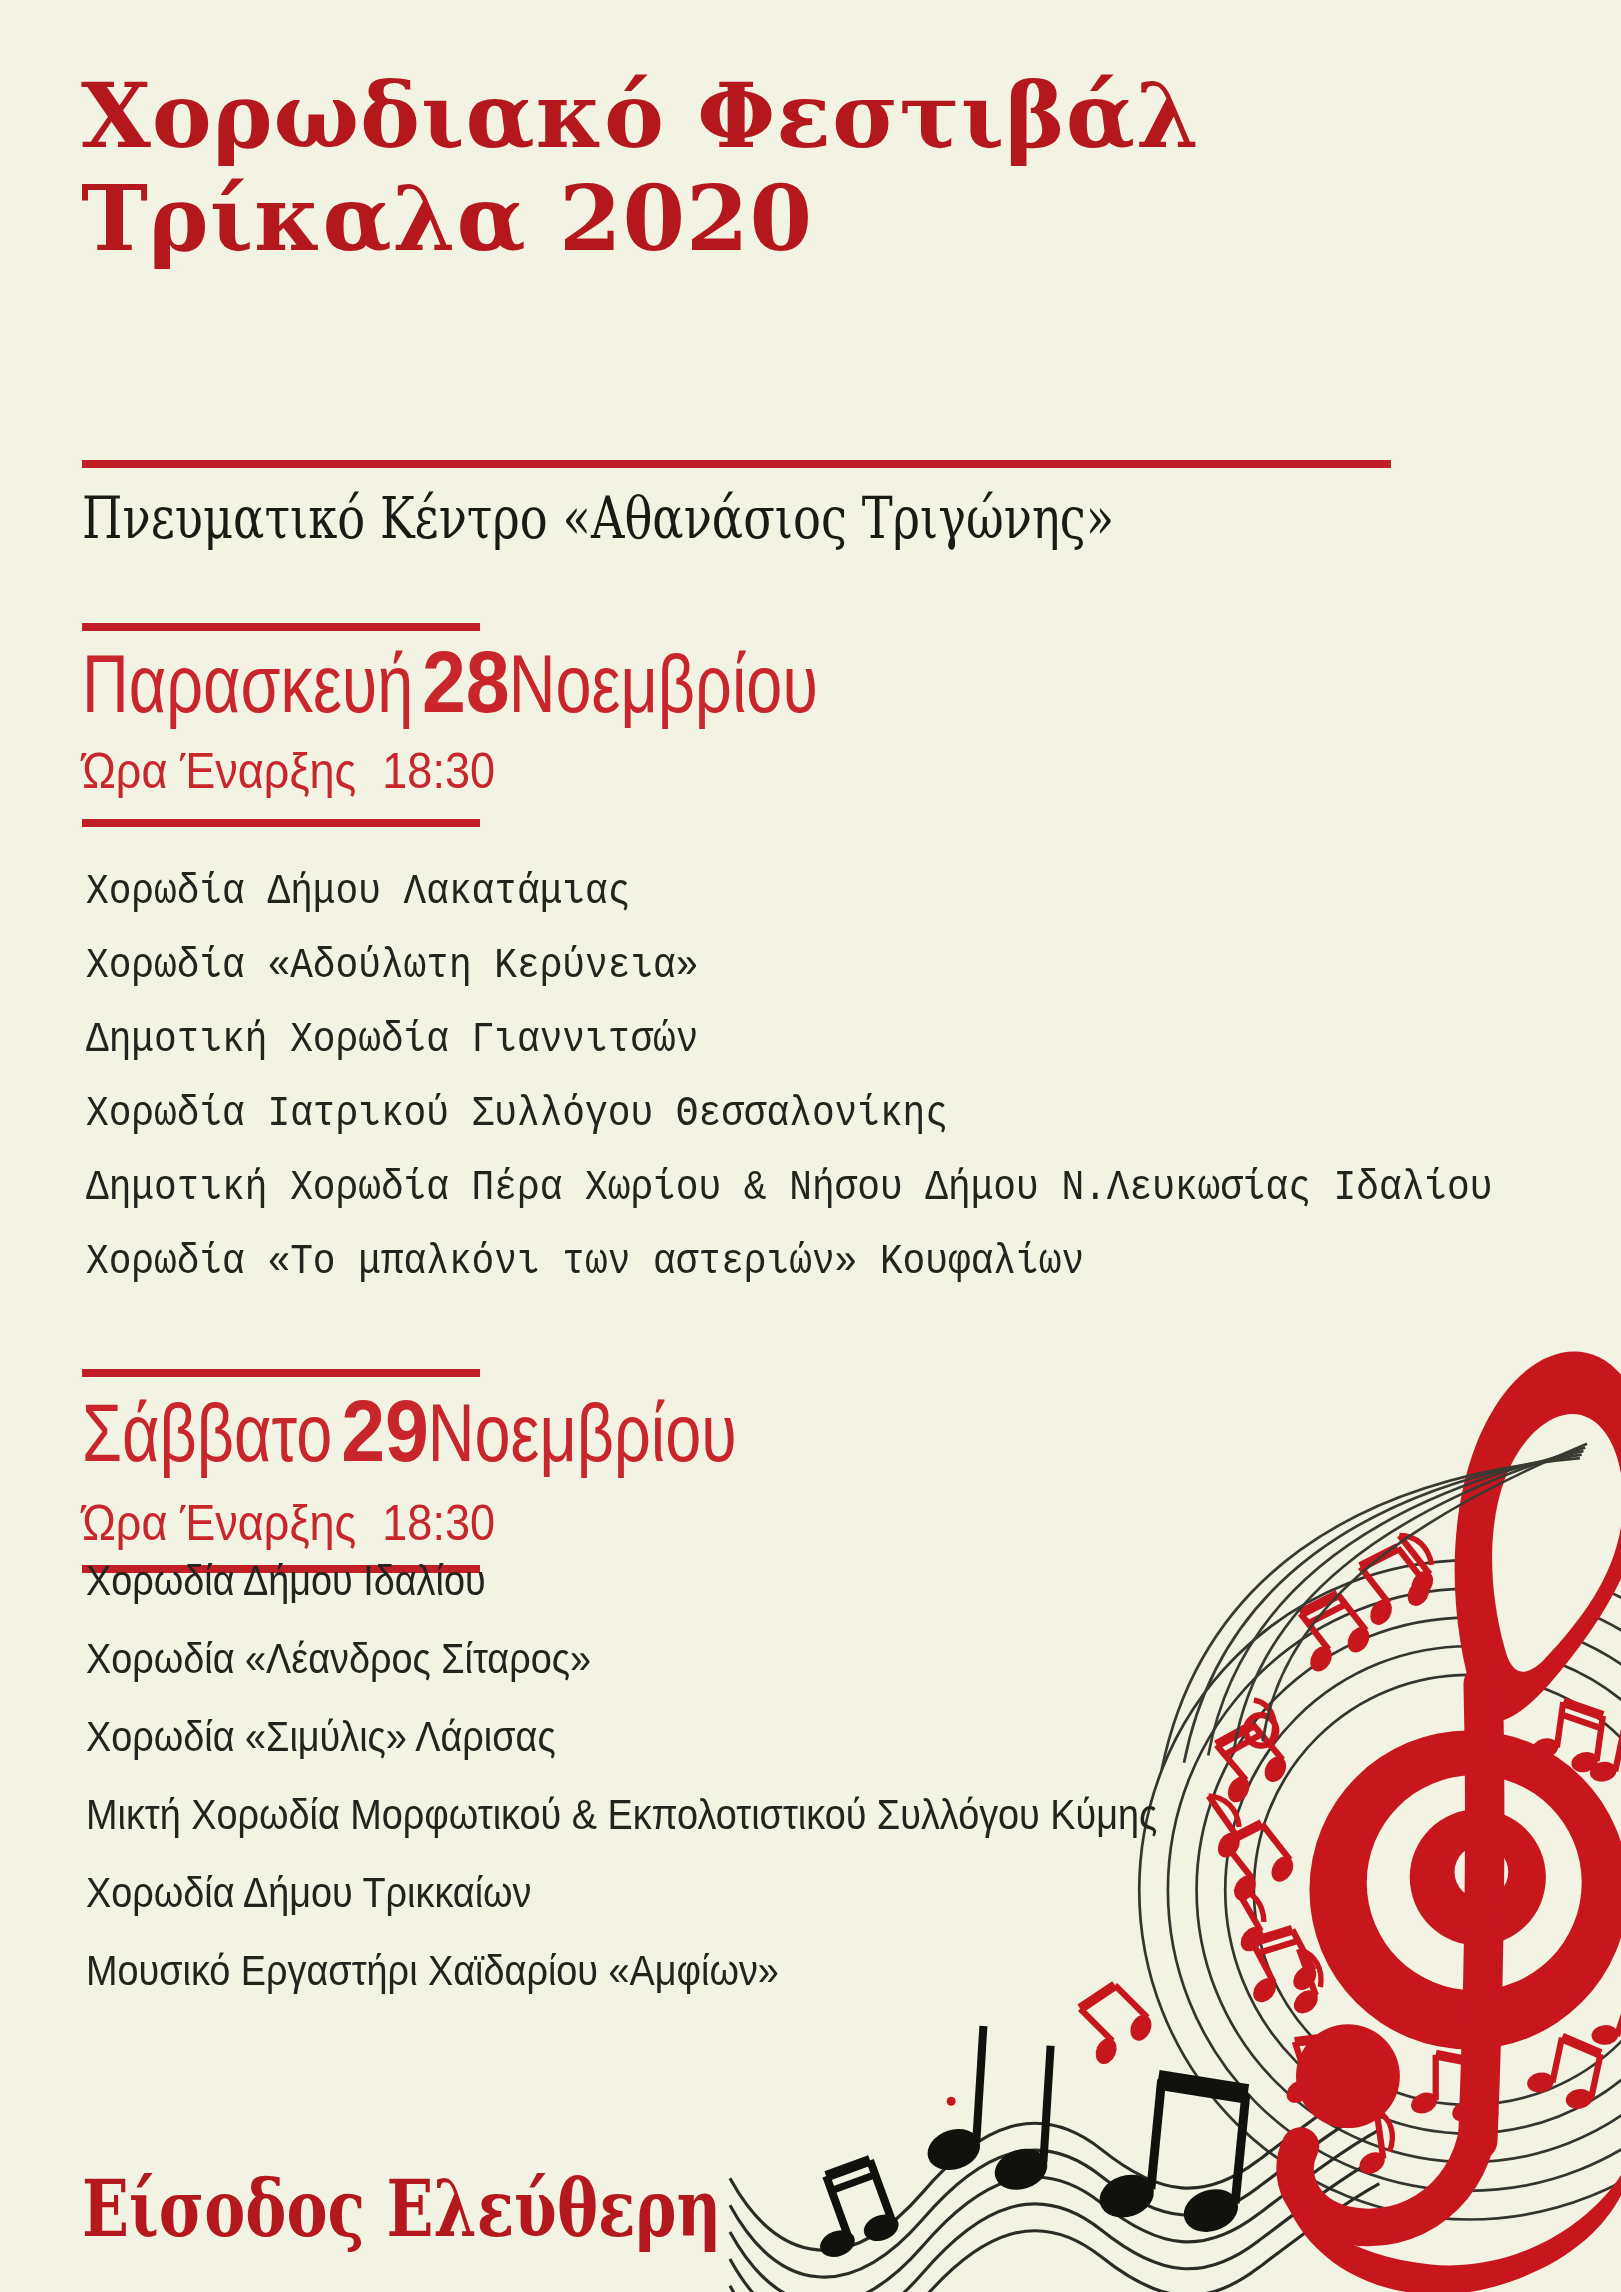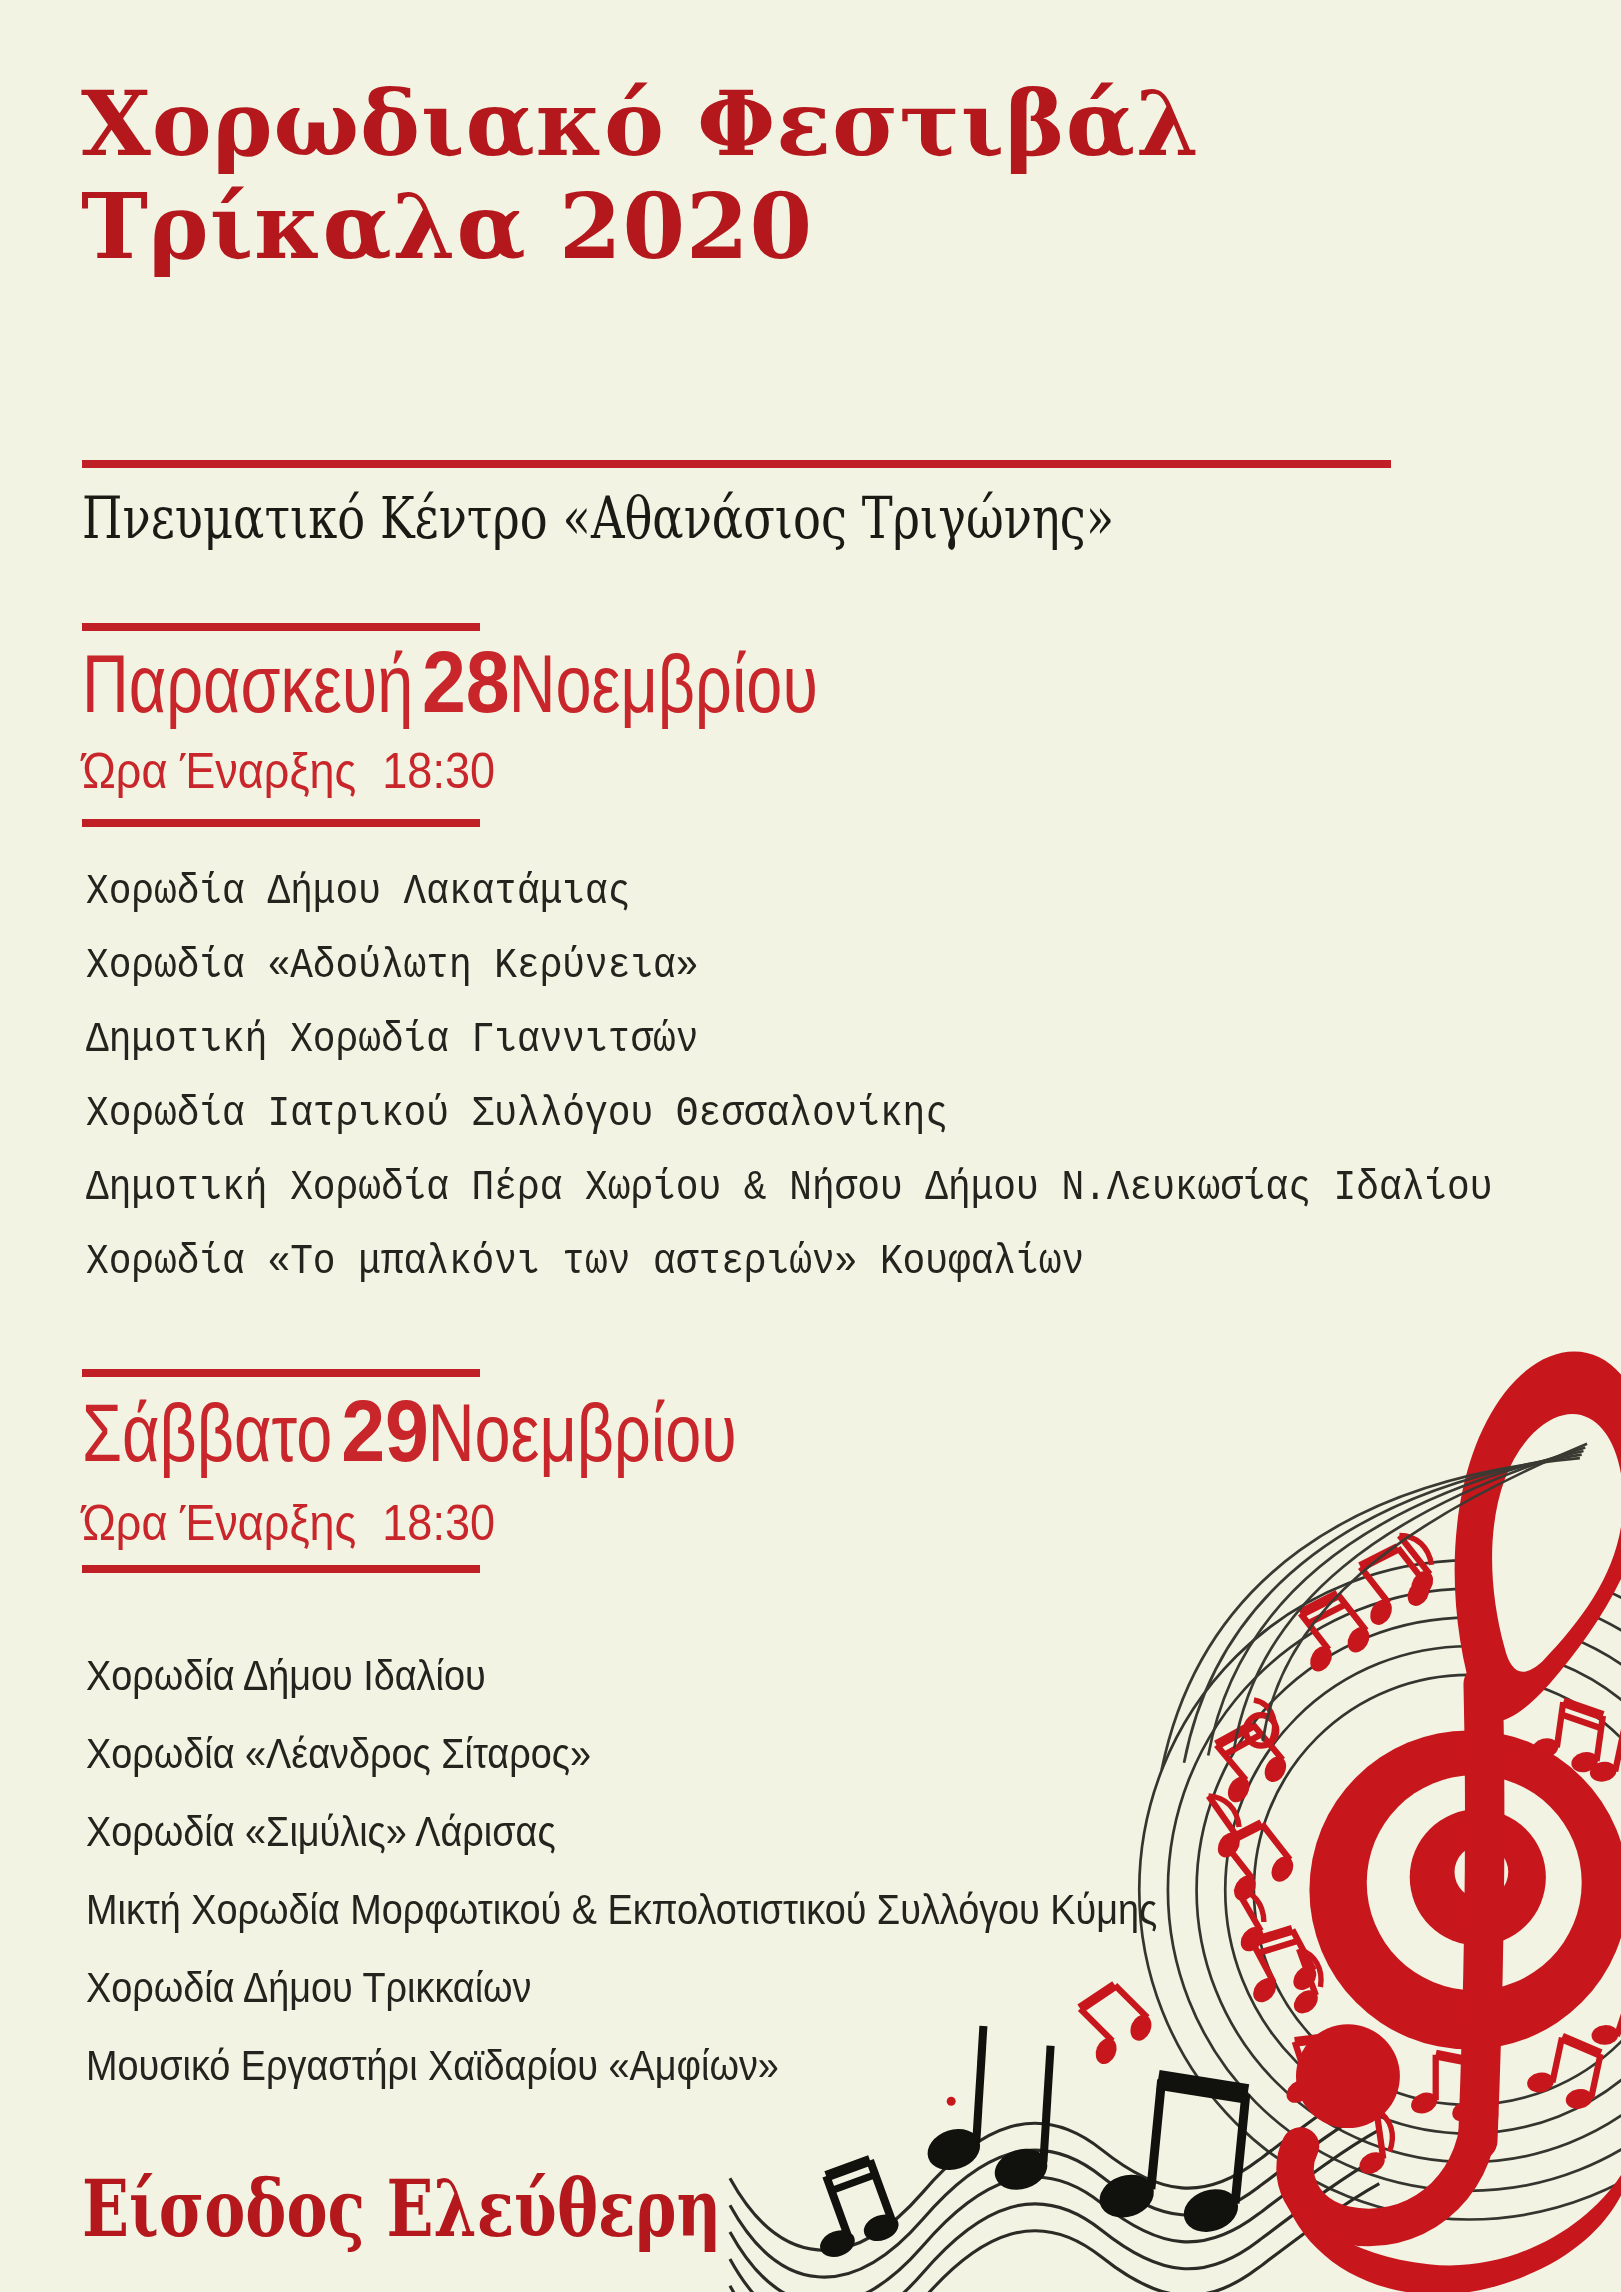--- a/index.html
+++ b/index.html
@@ -6,21 +6,21 @@
     --bg:#f2f3e3; --title-red:#b5181c; --accent-red:#c8262a;
     --rule-red:#c02025; --graphic-red:#c8161d; --text-black:#24241f;
   }
   *{box-sizing:border-box;}
   body{margin:0;background:#777;font-family:"Liberation Sans",sans-serif;}
   .poster{position:relative;width:1622px;height:2293px;margin:0 auto;
           background:var(--bg);overflow:hidden;}
   .abs{position:absolute;}
   
   .title{left:81px;top:64px;font-family:"DejaVu Serif",serif;font-weight:700;
-         font-size:90px;line-height:103px;color:var(--title-red);letter-spacing:0.9px;margin-top:8px;}
+         font-size:90px;line-height:103px;color:var(--title-red);letter-spacing:0.9px;}
   .rule{background:var(--rule-red);height:8px;}
   .rule-long{left:82px;top:460px;width:1309px;}
   .venue{left:82px;top:484px;font-family:"DejaVu Serif",serif;font-size:58px;
          color:#1b1b16;white-space:nowrap;transform:scaleX(.8);transform-origin:0 0;}
   
   .session-rule-a1{left:82px;top:623px;width:398px;}
   .session-rule-b1{left:82px;top:819px;width:398px;}
   .session-rule-a2{left:82px;top:1369px;width:398px;}
   .session-rule-b2{left:82px;top:1565px;width:398px;}
   .heading{color:var(--accent-red);white-space:nowrap;font-size:81px;line-height:86px;
@@ -31,21 +31,21 @@
   .heading-2{left:82px;top:1390px;}
   .timerow{color:var(--accent-red);font-size:50px;white-space:nowrap;
            transform:scaleX(.9);transform-origin:0 0;}
   .timerow-1{left:82px;top:742px;}
   .timerow-2{left:82px;top:1494px;}
   .timerow .tval{margin-left:29px;}
   .choirs{left:86px;margin:0;padding:0;list-style:none;color:var(--text-black);
           font-size:42px;line-height:42px;}
   .choirs-1{top:871px;font-family:Liberation Mono, monospace;}
   .choirs-1 li{margin-bottom:32px;}
-  .choirs-2{top:1655px;}
+  .choirs-2{top:1560px;}
   .choirs-2 li{margin-bottom:36px;}
   .choirs li{white-space:nowrap;transform:scaleX(.9);transform-origin:0 50%;}
   
   .footer{left:82px;top:2162px;font-family:"DejaVu Serif",serif;font-weight:700;
           font-size:79px;color:var(--title-red);white-space:nowrap;
           transform:scaleX(.78);transform-origin:0 0;}
   
   .deco{left:0;top:0;width:1622px;height:2293px;pointer-events:none;}
   .txt{z-index:2;}
 </style>

